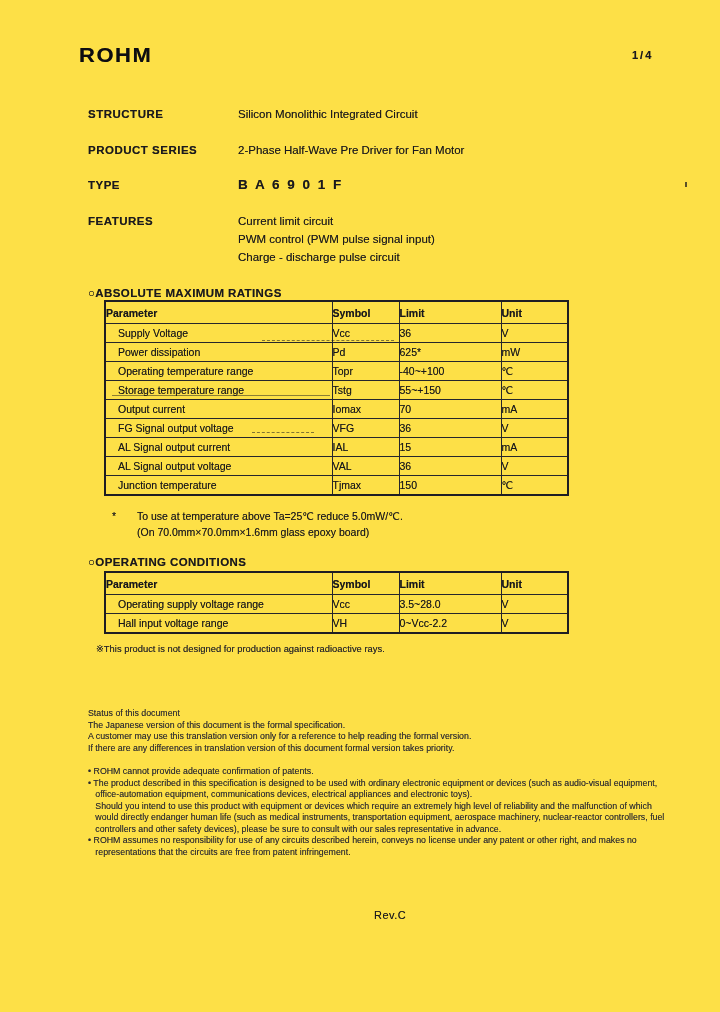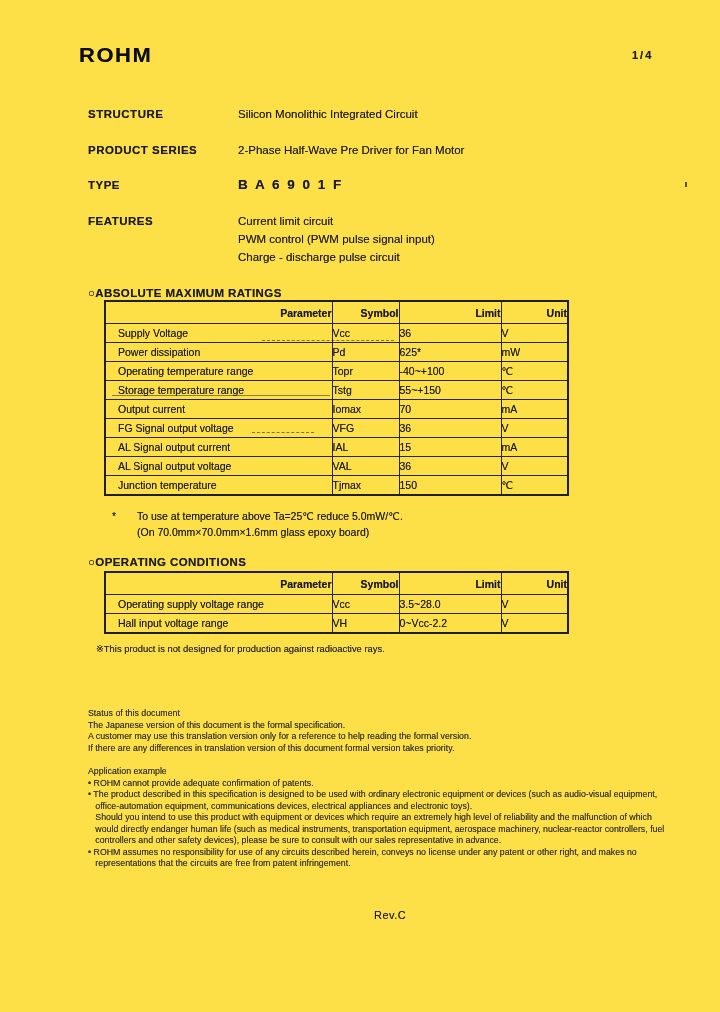--- a/index.html
+++ b/index.html
@@ -21,21 +21,21 @@
   .val { position:absolute; left:238px; font-size:11.5px; }
   .type-val { font-size:13.5px; font-weight:600; letter-spacing:2px; }
 
   .sec-title { position:absolute; left:88px; font-size:11.5px; font-weight:600; letter-spacing:0.4px; }
 
   table.dtable {
     position:absolute; left:104px; border-collapse:collapse; table-layout:fixed;
     border:2px solid #1e1e23; font-size:10.5px; color:#17171c;
   }
   .dtable th, .dtable td { border:1px solid #26262c; padding:0; overflow:hidden; white-space:nowrap; }
-  .dtable th { height:21px; font-weight:600; text-align:right; }
+  .dtable th { height:21px; font-weight:600; text-align:left; }
   .dtable td { height:18px; text-align:left; }
   .dtable td.p { text-align:left; padding-left:12px; }
 
   .fnote { position:absolute; font-size:10.5px; }
 
   .note-line { position:absolute; left:96px; font-size:9.4px; color:#26252c; }
 
   .small-print { position:absolute; left:88px; font-size:8.8px; line-height:11.5px;
                  color:#2c2b32; text-shadow:0 0 0.3px rgba(30,30,38,0.5); }
   .small-print .ln { white-space:pre; }
@@ -178,21 +178,20 @@
   <div class="note-line" style="top:643px">※This product is not designed for production against radioactive rays.</div>
 
   <div class="small-print" style="top:708px">
     <div class="ln">Status of this document</div>
     <div class="ln">The Japanese version of this document is the formal specification.</div>
     <div class="ln">A customer may use this translation version only for a reference to help reading the formal version.</div>
     <div class="ln">If there are any differences in translation version of this document formal version takes priority.</div>
   </div>
 
   <div class="small-print" style="top:766px">
-    <div class="ln">Application example</div>
     <div class="ln">• ROHM cannot provide adequate confirmation of patents.</div>
     <div class="ln">• The product described in this specification is designed to be used with ordinary electronic equipment or devices (such as audio-visual equipment,</div>
     <div class="ln">   office-automation equipment, communications devices, electrical appliances and electronic toys).</div>
     <div class="ln">   Should you intend to use this product with equipment or devices which require an extremely high level of reliability and the malfunction of which</div>
     <div class="ln">   would directly endanger human life (such as medical instruments, transportation equipment, aerospace machinery, nuclear-reactor controllers, fuel</div>
     <div class="ln">   controllers and other safety devices), please be sure to consult with our sales representative in advance.</div>
     <div class="ln">• ROHM assumes no responsibility for use of any circuits described herein, conveys no license under any patent or other right, and makes no</div>
     <div class="ln">   representations that the circuits are free from patent infringement.</div>
   </div>
 

